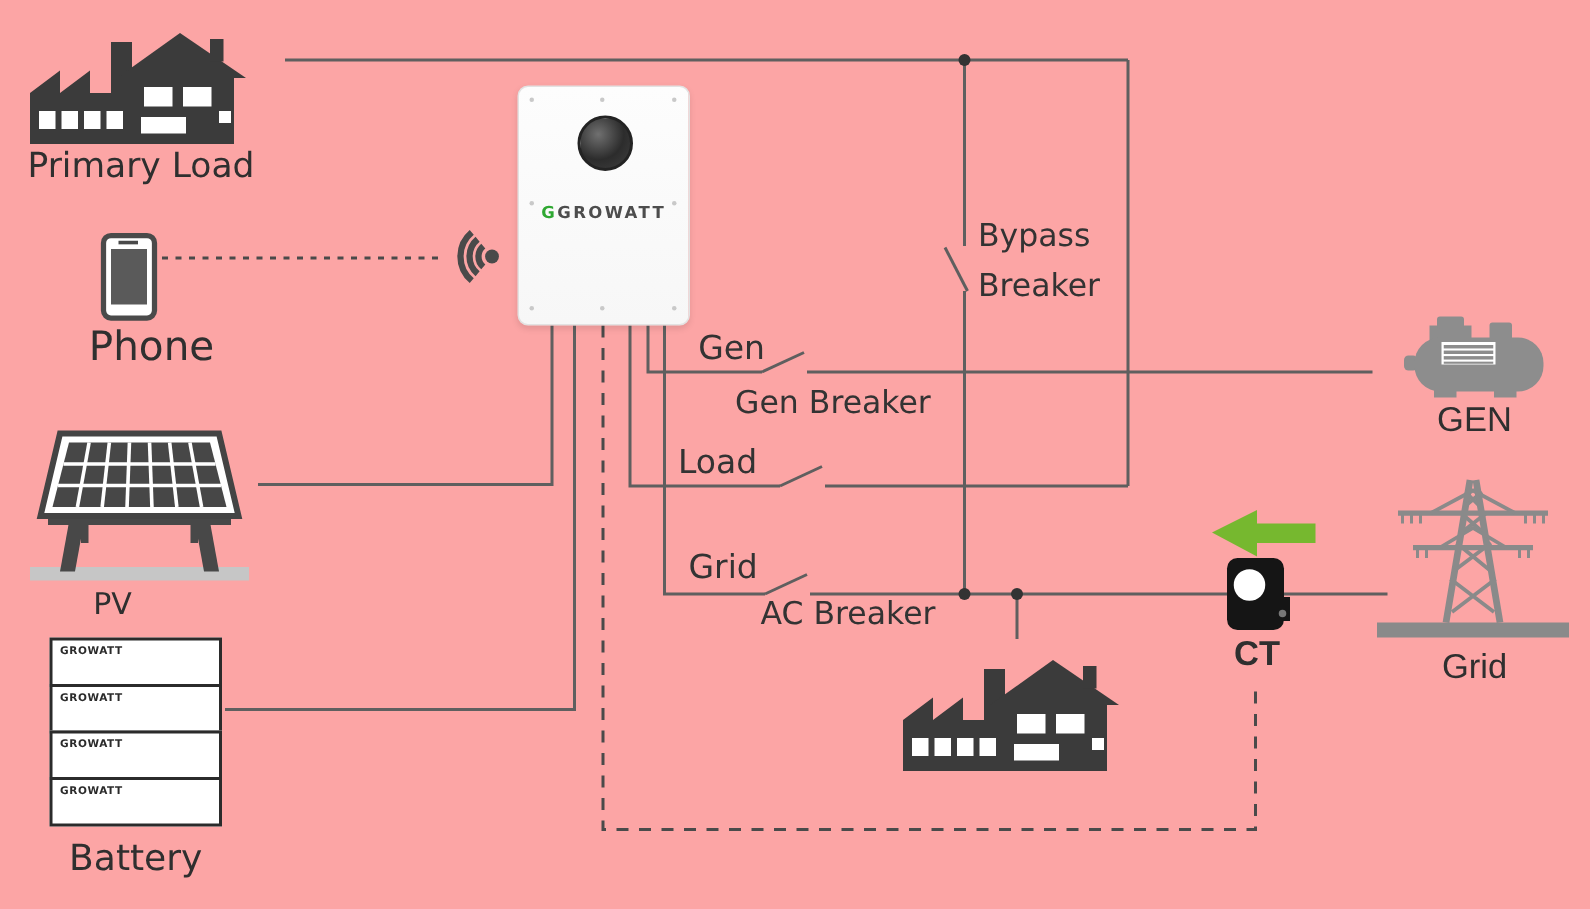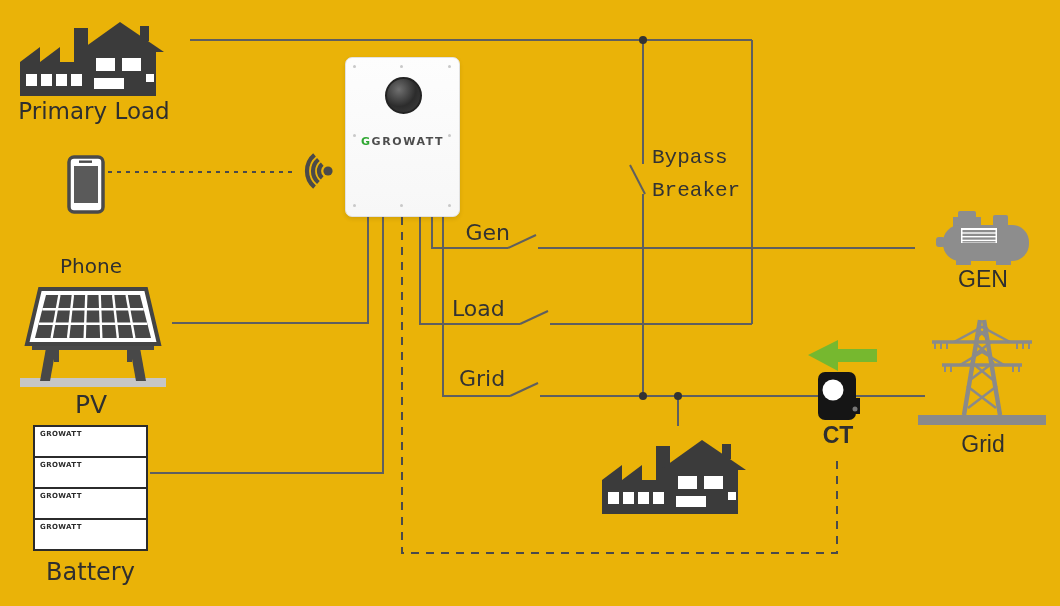--- a/index.html
+++ b/index.html
@@ -1,16 +1,16 @@
 <!DOCTYPE html>
 <html><head>
 <meta charset="utf-8">
 <style>
   html,body{margin:0;padding:0;background:#fff;}
-  #canvas{position:relative;width:1060px;height:606px;background:#eab308;overflow:hidden;
+  #canvas{position:relative;width:1060px;height:606px;background:#fca5a5;overflow:hidden;
           font-family:"DejaVu Sans",sans-serif;color:#333;}
   .abs{position:absolute;}
   .caption{font-size:23px;color:#2f2f2f;text-align:center;line-height:1.1;}
   .wlabel{font-size:22px;color:#333;white-space:nowrap;}
   .arial{font-family:"Liberation Sans",sans-serif;}
   
   #inverter{left:345px;top:57px;width:113px;height:158px;background:linear-gradient(180deg,#fdfdfd,#f7f7f7);
             border:1px solid #e2e2e2;border-radius:7px;box-shadow:0 2px 4px rgba(0,0,0,.10);}
   #inv-screen{position:absolute;left:39px;top:19px;width:37px;height:37px;border-radius:50%;
               background:radial-gradient(circle at 36% 32%,#707070 0%,#2c2c2c 55%,#404040 100%);
@@ -80,21 +80,21 @@
       <rect x="130" y="64" width="8" height="8"></rect>
     </g>
   </svg>
   <div class="abs caption" style="left:8px;top:99px;width:172px;">Primary Load</div>
 
   <svg class="abs" style="left:66px;top:154px;" width="40" height="62" viewBox="0 0 40 62">
     <rect x="3" y="3" width="34" height="55" rx="5" fill="#fff" stroke="#4a4a4a" stroke-width="3.5"></rect>
     <rect x="8" y="12" width="24" height="37" fill="#5a5a5a"></rect>
     <rect x="13" y="6.5" width="13" height="2.4" fill="#4a4a4a"></rect>
   </svg>
-  <div class="abs caption" style="left:46px;top:217px;width:90px;font-size:20px;margin-top:38px;">Phone</div>
+  <div class="abs caption" style="left:56px;top:217px;width:90px;font-size:27px;">Phone</div>
 
   <svg class="abs" style="left:294px;top:149px;" width="44" height="44" viewBox="0 0 44 44">
     <g stroke="#4a4a4a" stroke-width="4.2" fill="none">
       <path d="M28.2,28.9 A9,9 0 0 1 28.2,15.1"></path>
       <path d="M24.4,33.5 A15,15 0 0 1 24.4,10.5"></path>
       <path d="M20.5,38.1 A21,21 0 0 1 20.5,5.9"></path>
     </g>
     <circle cx="34" cy="22" r="4.6" fill="#4a4a4a"></circle>
   </svg>
 
@@ -126,42 +126,44 @@
       <line x1="41.4" y1="9" x2="33.6" y2="52"></line>
       <line x1="54.9" y1="9" x2="50.1" y2="52"></line>
       <line x1="68.3" y1="9" x2="66.7" y2="52"></line>
       <line x1="81.7" y1="9" x2="83.3" y2="52"></line>
       <line x1="95.1" y1="9" x2="99.9" y2="52"></line>
       <line x1="108.6" y1="9" x2="116.4" y2="52"></line>
       <line x1="24.3" y1="23.3" x2="125.7" y2="23.3"></line>
       <line x1="20.7" y1="37.7" x2="129.3" y2="37.7"></line>
     </g>
   </svg>
-  <div class="abs caption" style="left:32px;top:391px;width:118px;font-size:25px;">PV</div>
+  <div class="abs caption" style="left:16px;top:391px;width:118px;font-size:20px;">PV</div>
 
   <div class="abs" id="battery">
     <div class="bat-module">
         <div class="bat-brand">GROWATT</div>
       </div>
     <div class="bat-module">
         <div class="bat-brand">GROWATT</div>
       </div>
     <div class="bat-module">
         <div class="bat-brand">GROWATT</div>
       </div>
     <div class="bat-module">
         <div class="bat-brand">GROWATT</div>
       </div>
   </div>
   <div class="abs caption" style="left:28px;top:559px;width:125px;font-size:24px;">Battery</div>
 
   <div class="abs wlabel" style="left:440px;top:220px;width:70px;text-align:right;">Gen</div>
+  <div class="abs wlabel" style="left:490px;top:256px;font-size:21px;">Gen Breaker</div>
   <div class="abs wlabel" style="left:452px;top:296px;">Load</div>
   <div class="abs wlabel" style="left:459px;top:366px;">Grid</div>
-  <div class="abs bypass" style="left:652px;top:141px;font-family:Liberation Mono, monospace;">Bypass Breaker</div>
+  <div class="abs wlabel" style="left:507px;top:397px;font-size:21px;">AC Breaker</div>
+  <div class="abs bypass" style="left:652px;top:141px;">Bypass Breaker</div>
 
   <svg class="abs" style="left:936px;top:210px;" width="95" height="56" viewBox="0 0 95 56">
     <g fill="#8d8d8d">
       <rect x="0" y="27" width="9" height="10" rx="3"></rect>
       <rect x="17" y="7" width="28" height="10"></rect>
       <rect x="22" y="1" width="18" height="8" rx="2"></rect>
       <rect x="57" y="5" width="15" height="12" rx="2"></rect>
       <rect x="7" y="15" width="86" height="36" rx="17"></rect>
       <rect x="20" y="50" width="15" height="5"></rect>
       <rect x="60" y="50" width="15" height="5"></rect>

